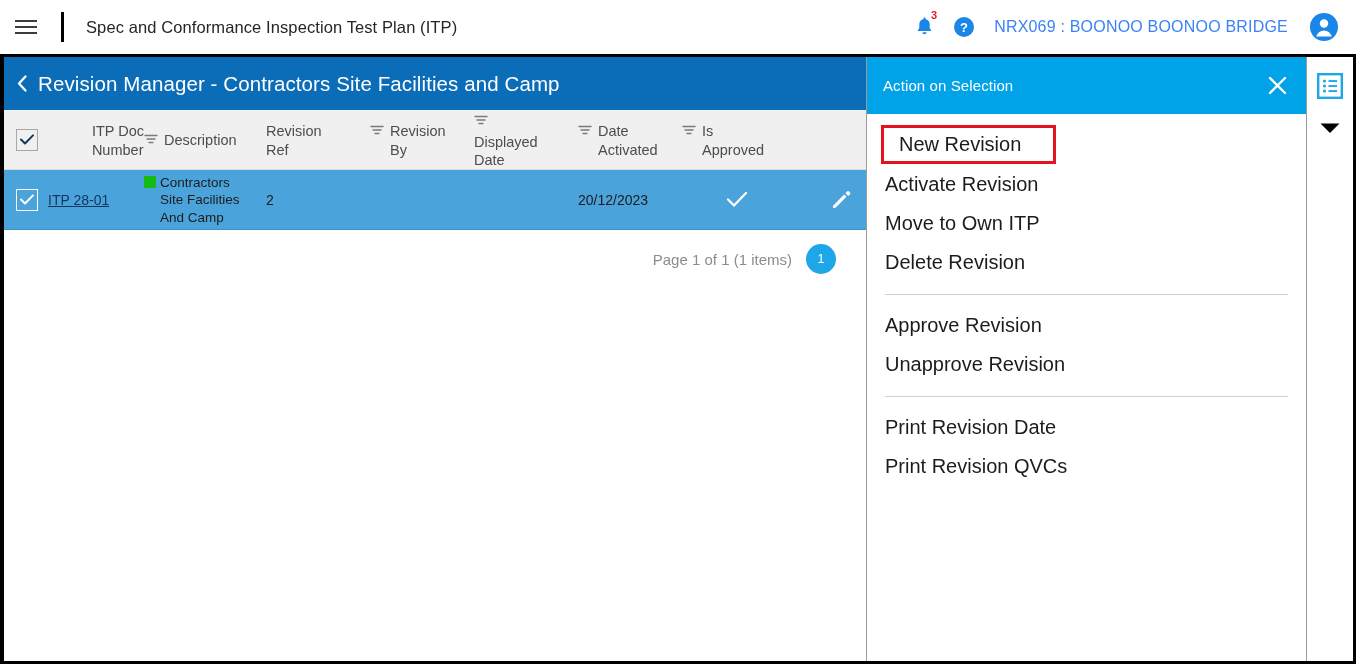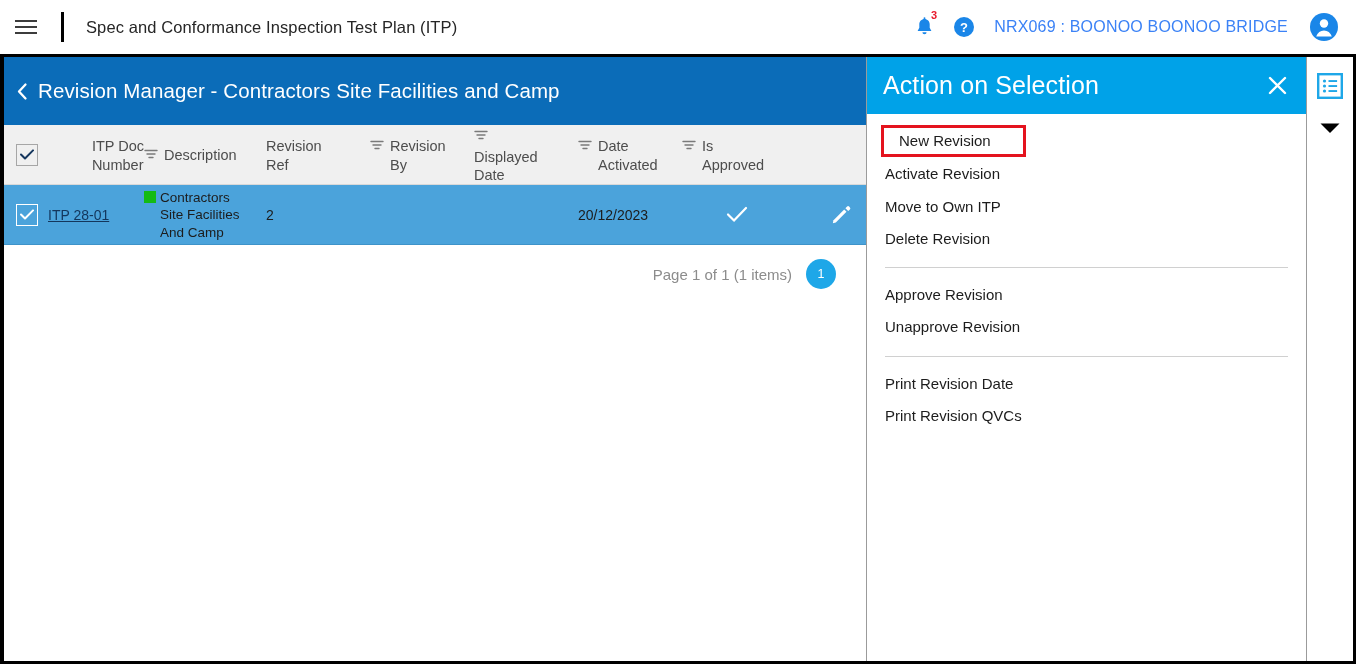--- a/index.html
+++ b/index.html
@@ -69,21 +69,21 @@
 
   
   .leftpane {
     width: 863px; height: 100%;
     border-right: 1px solid #9b9b9b;
     display: flex; flex-direction: column;
     background: #ffffff;
     position: relative;
   }
   .pane-header {
-    height: 68px; background: #0b6cb8;
+    height: 53px; background: #0b6cb8;
     display: flex; align-items: center;
     flex: 0 0 auto;
   }
   .back-arrow {
     width: 34px; height: 57px; display:flex; align-items:center;
     justify-content:center; color:#fff; cursor:pointer;
   }
   .pane-title {
     color: #ffffff; font-size: 20.5px; letter-spacing: .1px; white-space: nowrap;
   }
@@ -159,25 +159,25 @@
     width: 440px; height: 100%;
     display: flex; flex-direction: column;
     border-right: 1px solid #9b9b9b;
     background: #ffffff;
   }
   .action-header {
     height: 57px; background: #00a2e8;
     display: flex; align-items: center; justify-content: space-between;
     padding: 0 18px 0 16px; flex: 0 0 auto;
   }
-  .action-title { color: #ffffff; font-size: 25px; letter-spacing: .1px; }
+  .action-title { color: #ffffff; font-size: 15px; letter-spacing: .1px; }
   .close-x { color: #ffffff; cursor: pointer; display:flex; }
   .action-list { padding: 11px 0 0 0; }
   .action-item {
-    font-size: 15px; color: #1c1c1c; padding: 6px 18px; cursor: pointer;
+    font-size: 20px; color: #1c1c1c; padding: 6px 18px; cursor: pointer;
     line-height: 1.35;
   }
   .action-item.highlighted {
     border: 3px solid #e4131e; display: inline-block;
     padding: 3px 32px 3px 15px; margin: 0 0 1px 14px;
   }
   .divider {
     height: 1px; background: #d0d0d0; margin: 12px 18px 11px 18px;
   }
 

